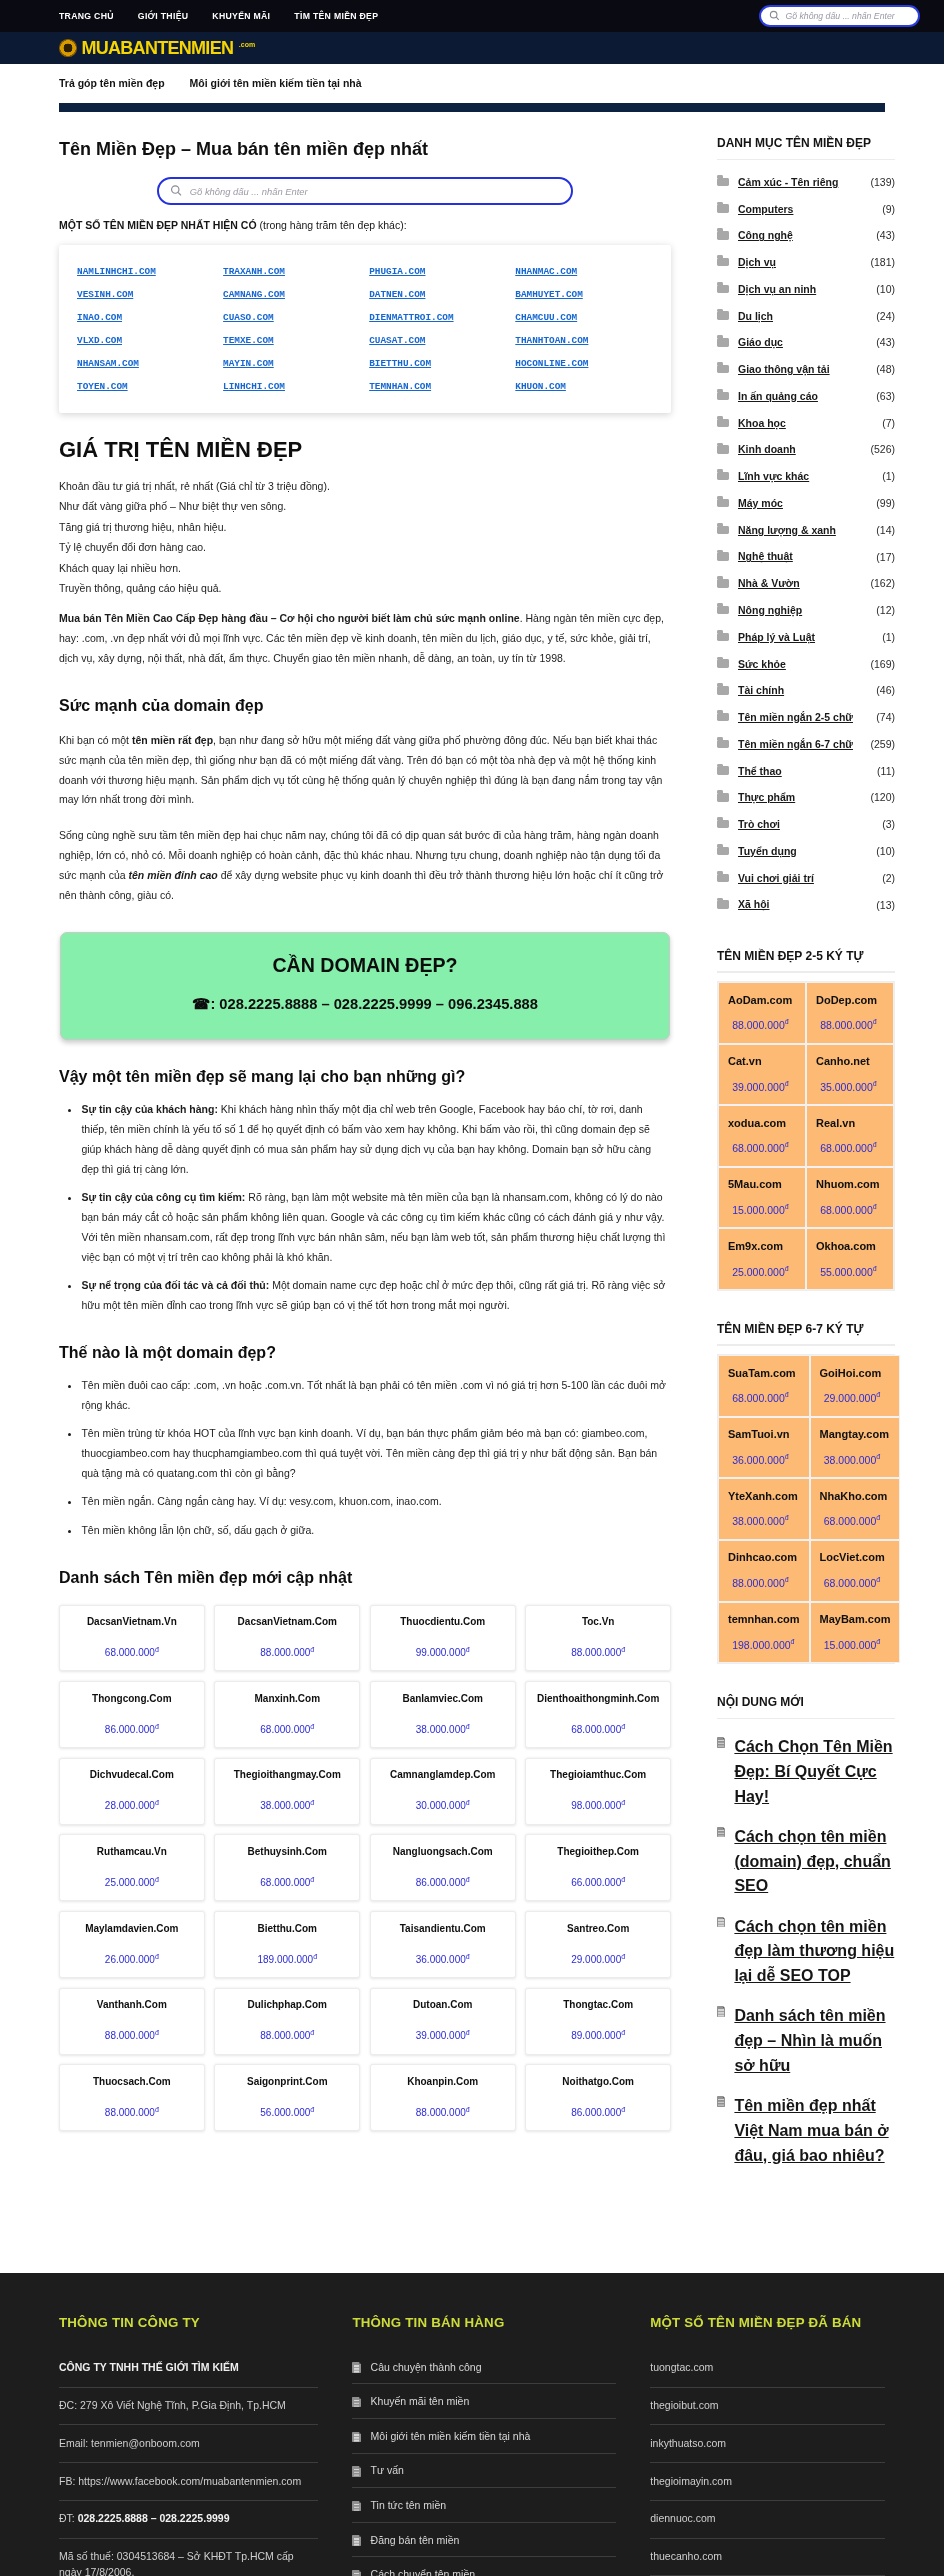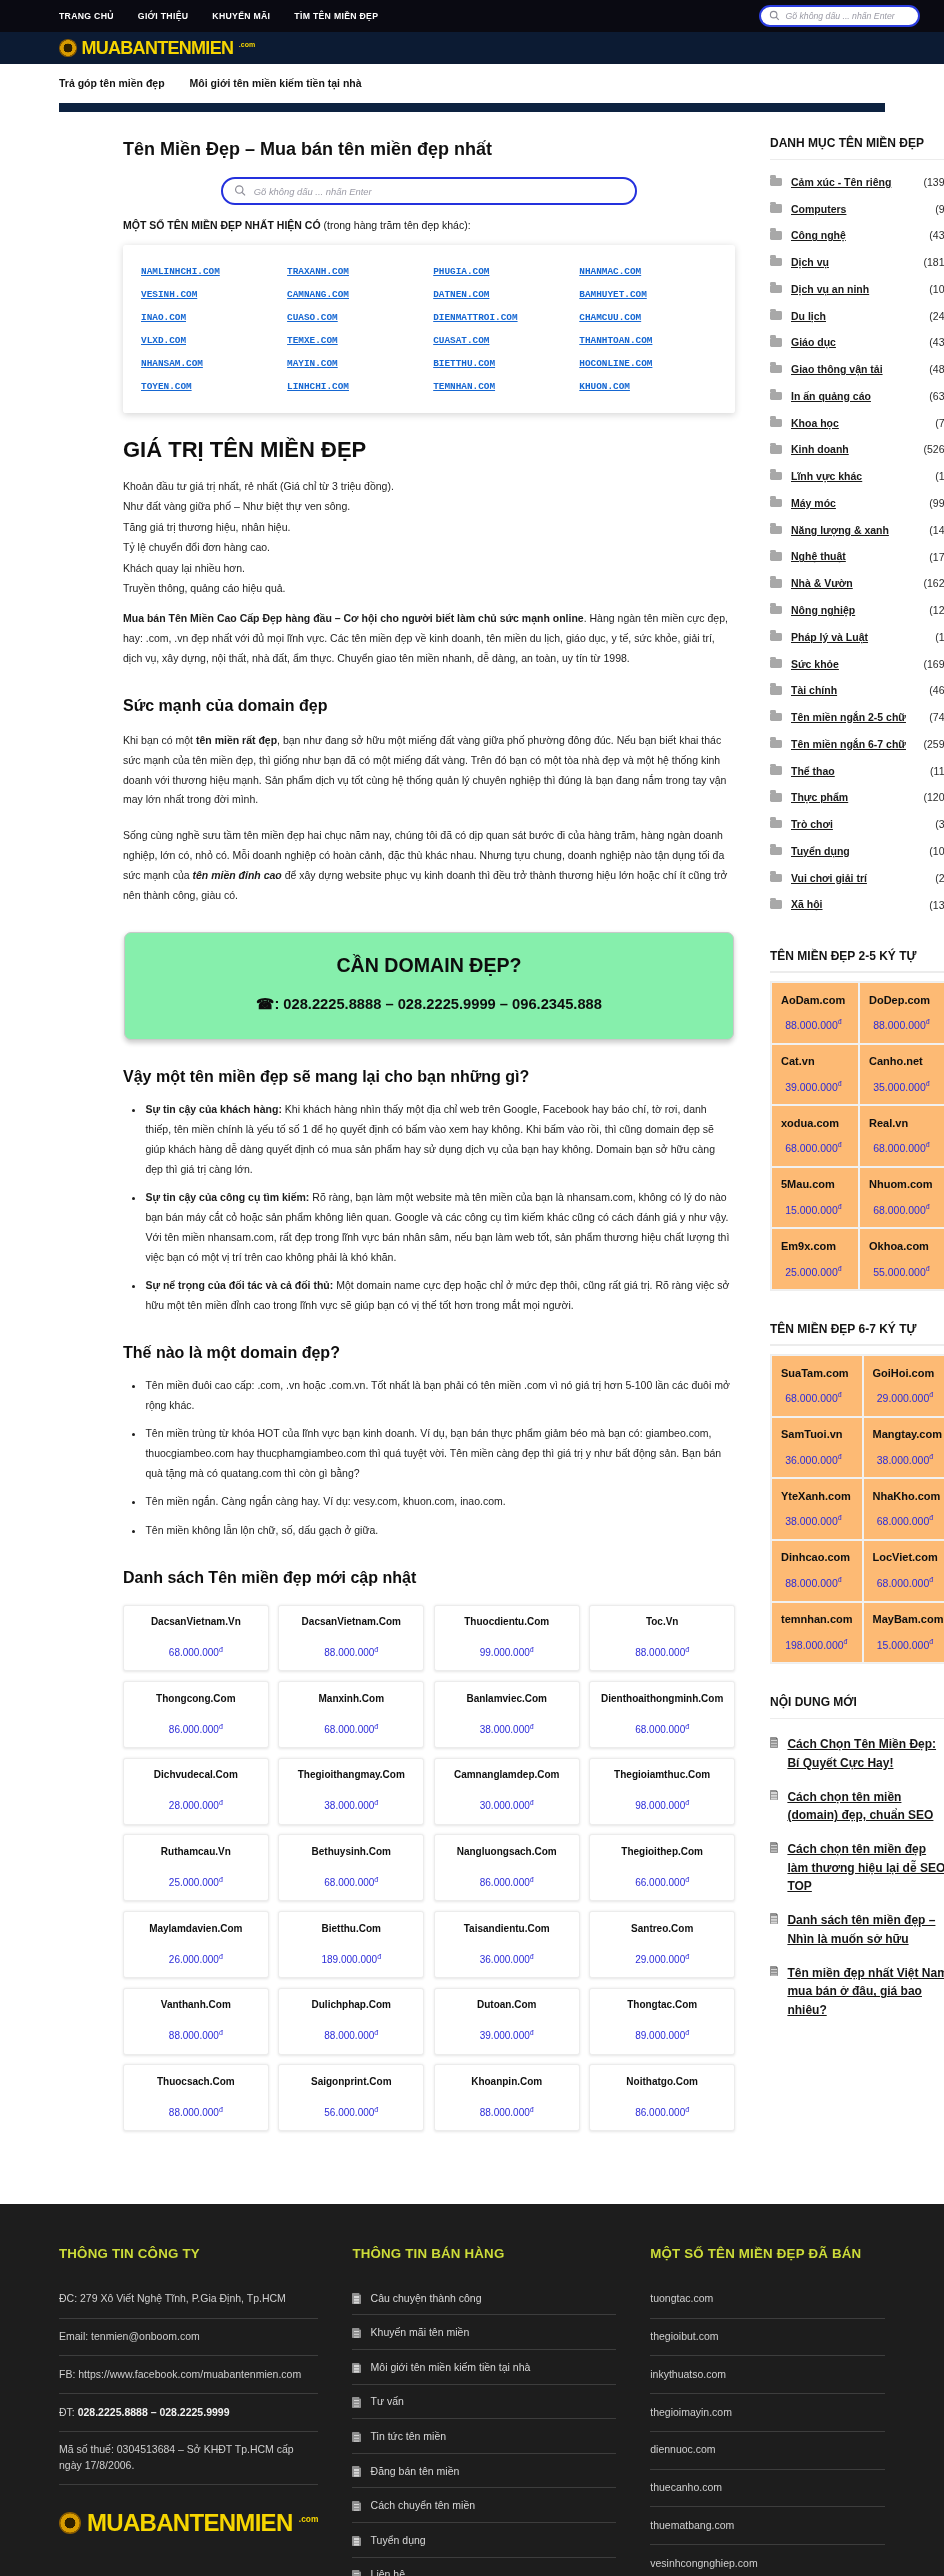--- a/index.html
+++ b/index.html
@@ -22,21 +22,21 @@
   .logo-circle { width:17.5px; height:17.5px; border-radius:50%; background:radial-gradient(circle at 50% 50%, #2e1f00 0 34%, #d89b00 36% 60%, #8a5c00 62% 76%, #e7b200 78% 100%); }
   .logo-text { color:#f6d500; font-size:18px; font-weight:800; letter-spacing:-0.7px; }
   .logo-tld { color:#f6d500; font-size:7px; font-weight:700; align-self:flex-start; margin:3.5px 0 0 0.7px; }
 
   
   .subnav { display:flex; gap:25px; padding:13.3px 59px 12px; background:#fff; }
   .subnav a { color:#141414; font-size:10.5px; font-weight:700; }
   .rule { height:9.8px; background:#0d2240; margin:1.4px 59px 0; }
 
   
-  .layout { display:grid; grid-template-columns:612px 178px; gap:35px; padding:21px 83px 38px;margin-left:40px; }
+  .layout { display:grid; grid-template-columns:612px 178px; gap:46px; padding:21px 59px 38px; }
 
   
   h1.page-title { font-size:18px; font-weight:700; color:#101010; margin:5.6px 0 17px; }
   .main-search { width:416px; margin:0 auto 14px; border:2.8px solid #2431dd; border-radius:699px; height:28px; display:flex; align-items:center; gap:7px; padding:0 11.2px; background:#fff; }
   .main-search input { border:none; outline:none; width:100%; font-size:9.4px; font-style:italic; color:#555; background:transparent; font-family:"Liberation Sans",sans-serif; }
   .main-search input::placeholder { color:#9a9aa5; }
   .featured-note { font-size:10.5px; margin:12.6px 0 14px; color:#161616; }
   .featured-note strong { font-weight:800; }
   .featured-card { box-shadow:0 1.4px 7px rgba(0,0,0,.16); border-radius:2.8px; padding:21px 18px; margin-bottom:24px; background:#fff; }
   .featured-grid { display:grid; grid-template-columns:repeat(4,1fr); row-gap:12px; column-gap:8.4px; }
@@ -72,21 +72,21 @@
   .folder::before { content:""; position:absolute; top:-2.8px; left:0; width:5.6px; height:2.8px; background:#a8a8a8; border-radius:1.4px 1.4px 0 0; }
   .cat-row a { color:#191919; font-weight:600; text-decoration:underline; flex:1; line-height:1.35; }
   .cat-row .cnt { color:#2b2b2b; margin-left:7px; white-space:nowrap; }
 
   .price-table { border:0.7px solid #eee; display:grid; grid-template-columns:1fr 1fr; }
   .pcell { border:0.7px solid #f1f1f1; padding:10.5px 9px 12px; background:#fdba74; }
   .pcell .n { font-weight:700; font-size:11px; color:#0f0f0f; }
   .pcell .pr { color:#2b2bd8; font-size:10.5px; margin-top:12.6px; padding-left:4.2px; }
 
   .news-item { display:flex; gap:9px; padding:7.7px 0; align-items:flex-start; }
-  .news-item a { color:#161616; font-weight:700; text-decoration:underline; font-size:12px; line-height:1.55; }
+  .news-item a { color:#161616; font-weight:700; text-decoration:underline; font-size:16px; line-height:1.55; }
 
   .doc-icon { --bg:#fff; width:8.4px; height:10.5px; background:#919191; border-radius:0.7px; position:relative; flex:0 0 auto; margin-top:2.1px; }
   .doc-icon::before { content:""; position:absolute; left:1.4px; top:2.8px; width:5.6px; height:1.4px; background:#d6d6d6; box-shadow:0 2.8px 0 #d6d6d6, 0 5.6px 0 #d6d6d6; }
   .doc-icon::after { content:""; position:absolute; top:0; right:0; border-left:2.8px solid #5f5f5f; border-top:2.8px solid var(--bg); }
 
   
   .footer { background:#1d1d1d; color:#d6d6d6; padding:42px 59px 28px; margin-top:28px; }
   .footer .doc-icon { --bg:#1d1d1d; background:#8f8f8f; }
   .fcols { display:grid; grid-template-columns:1.02fr 1.18fr 1.05fr; gap:34px; align-items:start; }
   .fh { color:#cddc39; font-size:13.3px; font-weight:800; margin-bottom:19.6px; letter-spacing:0.2px; }
@@ -731,20 +731,21 @@
     </div>
 
   </aside>
 </div>
 
 <footer class="footer">
   <div class="fcols">
 
     <div>
       <div class="fh">THÔNG TIN CÔNG TY</div>
+      <div class="frow company">CÔNG TY TNHH THẾ GIỚI TÌM KIẾM</div>
       <div class="frow">ĐC: 279 Xô Viết Nghệ Tĩnh, P.Gia Định, Tp.HCM</div>
       <div class="frow">Email: tenmien@onboom.com</div>
       <div class="frow">FB: https://www.facebook.com/muabantenmien.com</div>
       <div class="frow"><span>ĐT: </span><b>028.2225.8888 – 028.2225.9999</b></div>
       <div class="frow">Mã số thuế: 0304513684 – Sở KHĐT Tp.HCM cấp ngày 17/8/2006.</div>
 
       <a class="flogo">
         <span class="logo-circle"></span>
         <span class="logo-text">MUABANTENMIEN</span>
         <span class="logo-tld">.com</span>

